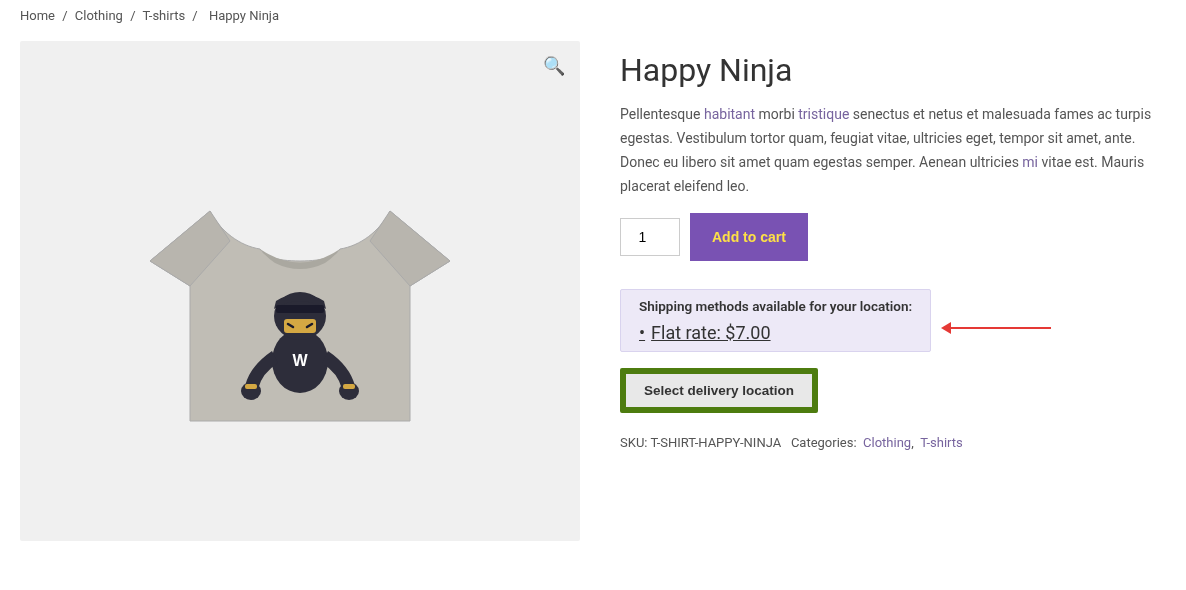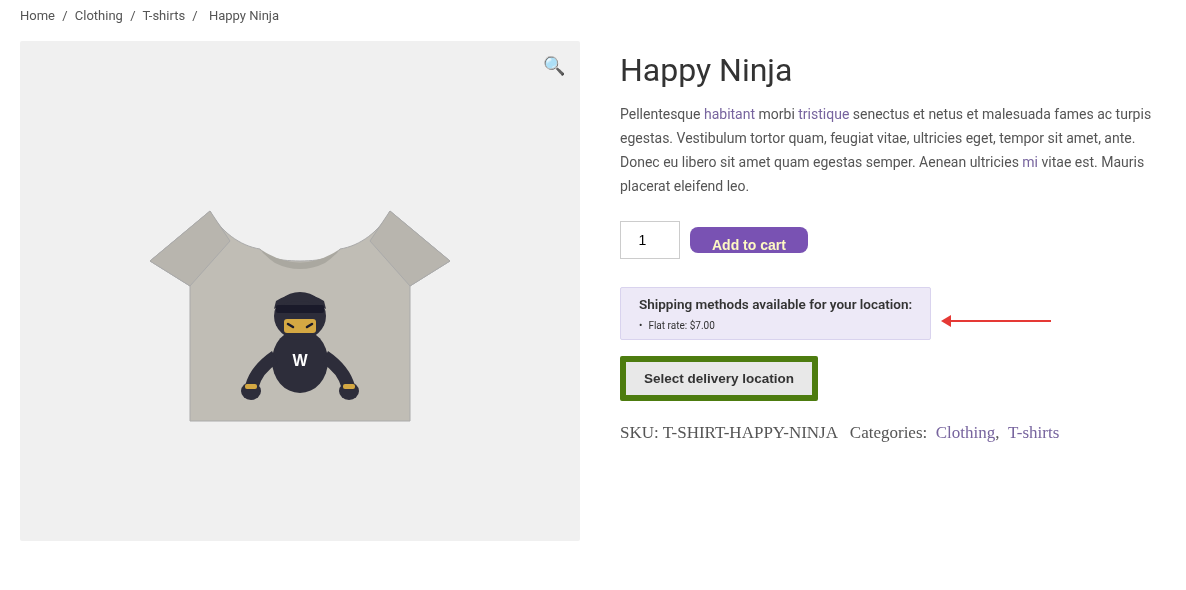--- a/index.html
+++ b/index.html
@@ -79,21 +79,21 @@
     .product-price {
       font-size: 20px;
       color: #77649e;
       margin-bottom: 18px;
     }
 
     .product-description {
       font-size: 14px;
       color: #555;
       line-height: 1.7;
-      margin-bottom: 22px;
+      margin-bottom: 14px;
     }
 
     .product-description a {
       color: #77649e;
       text-decoration: none;
     }
 
     .add-to-cart-row {
       display: flex;
       align-items: center;
@@ -106,28 +106,28 @@
       height: 38px;
       border: 1px solid #ccc;
       text-align: center;
       font-size: 14px;
       padding: 4px;
       outline: none;
     }
 
     .add-to-cart-btn {
       background: #7952b3;
-      color: #fef9c3;
+      color: #fde047;
       border: none;
       padding: 10px 22px;
       font-size: 14px;
       font-weight: 600;
       cursor: pointer;
-      border-radius: 8px;
-      height: 26px;
+      border-radius: 0;
+      height: 48px;
     }
 
     
     .shipping-box {
       background: #ede9f7;
       border: 1px solid #d9d3ee;
       padding: 8px 18px;
       border-radius: 2px;
       margin-bottom: 16px;
       max-width: 340px;
@@ -135,25 +135,26 @@
     }
 
     .shipping-title {
       font-size: 13.5px;
       font-weight: 600;
       color: #333;
       margin-bottom: 8px;
     }
 
     .shipping-item {
-      font-size: 10px;
+      font-size: 18px;
       color: #333;
       display: flex;
       align-items: center;
       gap: 6px;
+      text-decoration: underline;
     }
 
     .shipping-item::before {
       content: "•";
       color: #333;
     }
 
     
     .arrow-container {
       position: absolute;
@@ -185,23 +186,22 @@
       padding: 9px 18px;
       font-size: 13.5px;
       font-weight: 600;
       cursor: pointer;
       border-radius: 2px;
       margin-bottom: 22px;
       color: #333;
     }
 
     .product-meta {
-      font-size: 17px;
-      color: #555;
-      font-family: Liberation Serif, serif;
+      font-size: 13px;
+      color: #555;
     }
     .product-meta a {
       color: #77649e;
       text-decoration: none;
     }
   </style>
 </head>
 <body>
 
 <nav>

